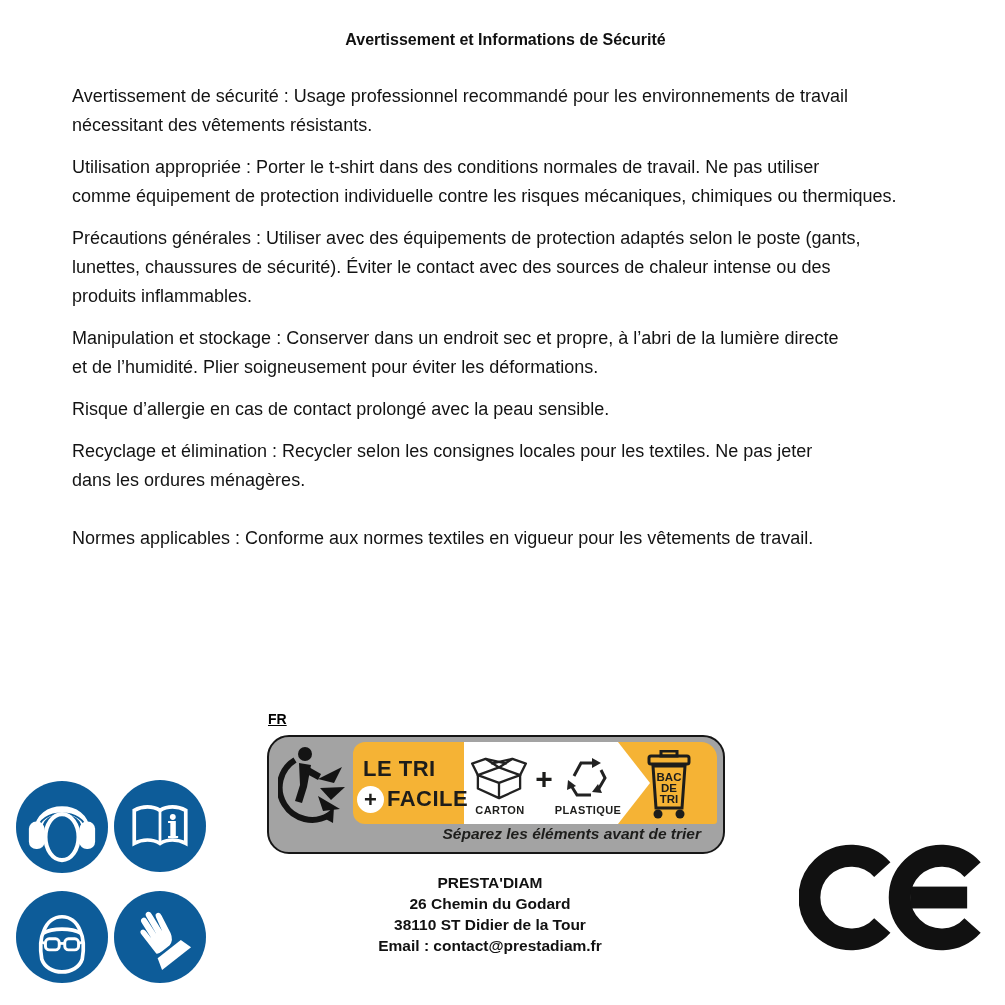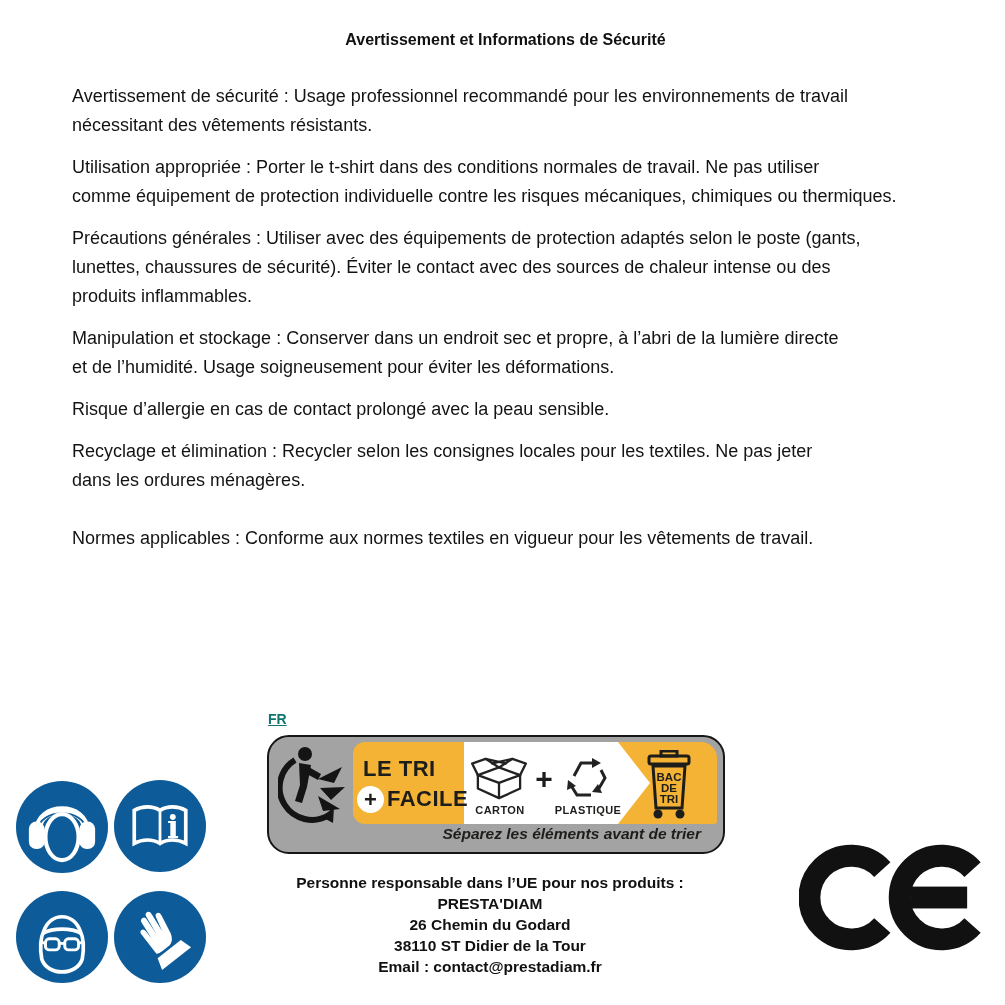--- a/index.html
+++ b/index.html
@@ -13,21 +13,21 @@
   }
   .content{
     position:absolute;left:72px;top:76px;width:928px;
     font-size:18px;line-height:29px;color:#131313;
   }
   .para{margin:6px 0 13px 0;}
   .para .line{display:block;white-space:nowrap;}
   .gap-before{margin-top:29px;}
 
   
-  .fr-code{position:absolute;left:268px;top:711px;font-size:14px;font-weight:bold;color:#0f766e;text-decoration:underline;}
+  .fr-code{position:absolute;left:268px;top:711px;font-size:14px;font-weight:bold;color:#000000;text-decoration:underline;}
   .sort-label{
     position:absolute;left:267px;top:735px;width:458px;height:119px;
     background:#a3a3a3;border:2px solid #161616;border-radius:22px;box-sizing:border-box;
   }
   .triman{position:absolute;left:9px;top:8px;}
   .ribbon{
     position:absolute;left:84px;top:5px;width:364px;height:82px;
     border-radius:12px 16px 3px 12px;overflow:hidden;
   }
   .ribbon .chev{
@@ -87,21 +87,21 @@
       <span class="line">Utilisation appropriée : Porter le t-shirt dans des conditions normales de travail. Ne pas utiliser</span>
       <span class="line">comme équipement de protection individuelle contre les risques mécaniques, chimiques ou thermiques.</span>
     </p>
     <p class="para">
       <span class="line">Précautions générales : Utiliser avec des équipements de protection adaptés selon le poste (gants,</span>
       <span class="line">lunettes, chaussures de sécurité). Éviter le contact avec des sources de chaleur intense ou des</span>
       <span class="line">produits inflammables.</span>
     </p>
     <p class="para">
       <span class="line">Manipulation et stockage : Conserver dans un endroit sec et propre, à l’abri de la lumière directe</span>
-      <span class="line">et de l’humidité. Usage soigneusement pour éviter les déformations.</span>
+      <span class="line">et de l’humidité. Plier soigneusement pour éviter les déformations.</span>
     </p>
     <p class="para">
       <span class="line">Risque d’allergie en cas de contact prolongé avec la peau sensible.</span>
     </p>
     <p class="para">
       <span class="line">Recyclage et élimination : Recycler selon les consignes locales pour les textiles. Ne pas jeter</span>
       <span class="line">dans les ordures ménagères.</span>
     </p>
     <p class="para gap-before">
       <span class="line">Normes applicables : Conforme aux normes textiles en vigueur pour les vêtements de travail.</span>
@@ -174,21 +174,20 @@
         <text x="24" y="31" text-anchor="middle" font-size="11.5" font-weight="bold" fill="#1d1d1b" font-family="Liberation Sans, DejaVu Sans, sans-serif">BAC</text>
         <text x="24" y="42" text-anchor="middle" font-size="11.5" font-weight="bold" fill="#1d1d1b" font-family="Liberation Sans, DejaVu Sans, sans-serif">DE</text>
         <text x="24" y="53" text-anchor="middle" font-size="11.5" font-weight="bold" fill="#1d1d1b" font-family="Liberation Sans, DejaVu Sans, sans-serif">TRI</text>
       </svg>
     </div>
 
     <div class="tagline">Séparez les éléments avant de trier</div>
   </div>
 
   <div class="address">
-    <span class="line">Personne responsable dans l’UE pour nos produits :</span>
     <span class="line">PRESTA'DIAM</span>
     <span class="line">26 Chemin du Godard</span>
     <span class="line">38110 ST Didier de la Tour</span>
     <span class="line">Email : contact@prestadiam.fr</span>
   </div>
 
   <svg class="safety-icon si-1" viewBox="0 0 100 100">
     <circle cx="50" cy="50" r="50" fill="#0D5C99"></circle>
     <path d="M 24 54 C 24 24 76 24 76 54" fill="none" stroke="#fff" stroke-width="8"></path>
     <path d="M 24 54 C 24 29 76 29 76 54" fill="none" stroke="#0D5C99" stroke-width="2"></path>

